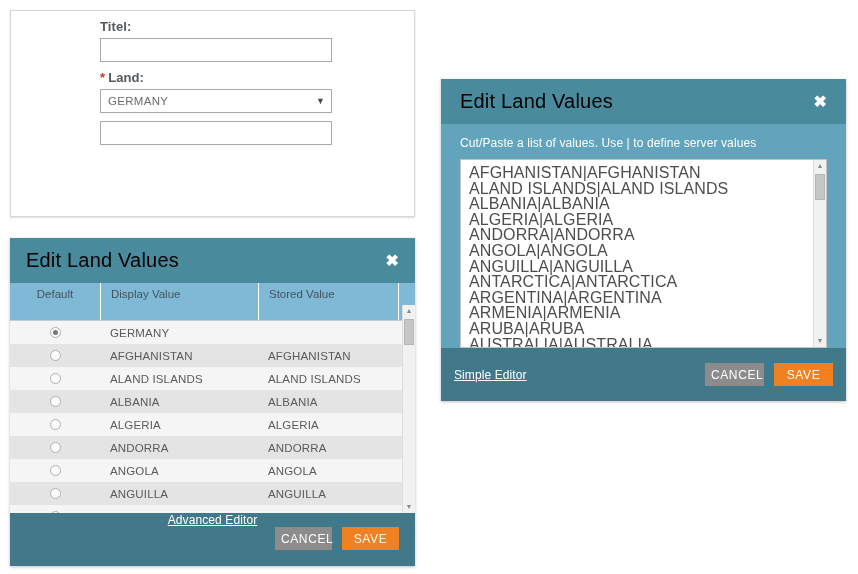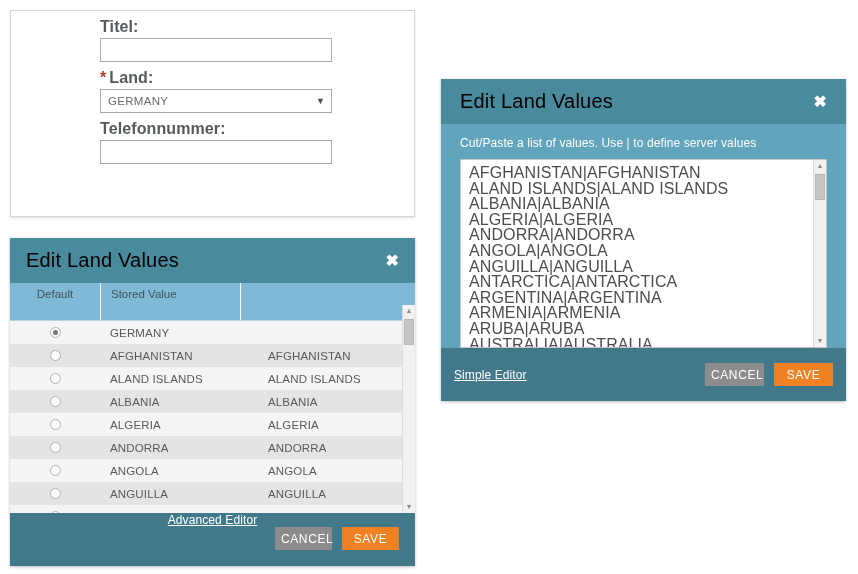--- a/index.html
+++ b/index.html
@@ -18,21 +18,21 @@
     width: 405px; height: 207px;
     background: #ffffff;
     border: 1px solid #d7d7d7;
     box-shadow: 0 1px 2px rgba(0,0,0,0.13);
   }
   .form-fields {
     position: absolute; left: 89px; top: 8px; width: 245px;
   }
   .field { margin-bottom: 8px; }
   .field-label {
-    font-size: 16px; font-weight: bold; color: #555a5e;
+    font-size: 13px; font-weight: bold; color: #555a5e;
     letter-spacing: 0.1px; margin-bottom: 4px; line-height: 15px;
     white-space: nowrap;
   }
   .req-star { color: #b63b2e; font-weight: bold; margin-right: 3px; }
   .text-input {
     display: block; width: 232px; height: 24px;
     border: 1px solid #a9a9a9; background: #ffffff;
     font-family: "Liberation Sans", sans-serif;
     font-size: 12px; color: #555; padding: 2px 6px; outline: none;
   }
@@ -183,38 +183,36 @@
         <div class="field-label">
           <span class="req-star">*</span><span>Land:</span>
         </div>
         <div class="select-wrap">
           <div class="select-box">GERMANY</div>
           <span class="select-arrow">▼</span>
         </div>
       </div>
 
       <div class="field">
-        <div class="field-label">
-          <span>Telefonnummer:</span>
-        </div>
         <input class="text-input" type="text" value="" style="">
       </div>
 
     </div>
   </div>
 
   <div class="dlg" id="dlg-simple">
     <div class="dlg-header">
       <div class="dlg-title">Edit Land Values</div>
       <div class="dlg-close">✖</div>
     </div>
 
     <div class="table-area">
       <div class="thead">
         <div class="th th-default">Default</div>
+        <div class="th th-display">Display Value</div>
         <div class="th th-stored">Stored Value</div>
         <div class="th th-pad"></div>
       </div>
       <div class="tbody" id="simple-tbody">
           <div class="trow odd">
             <div class="td-default">
               <div class="radio on"></div>
             </div>
             <div class="td td-display">GERMANY</div>
             <div class="td td-stored"></div>

